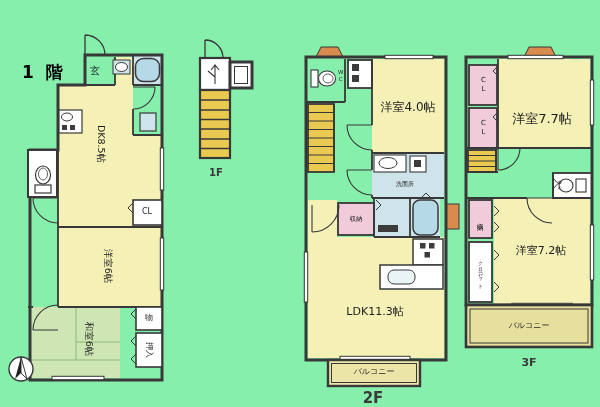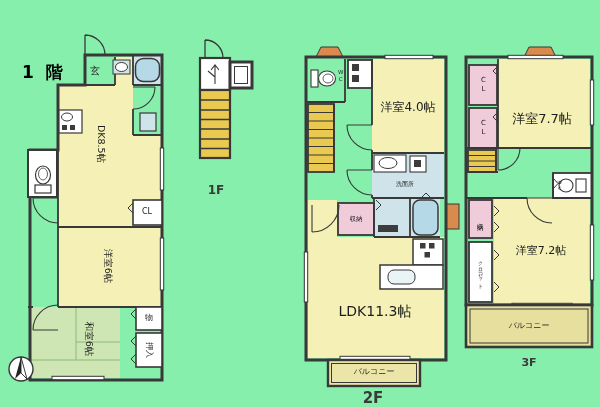--- a/index.html
+++ b/index.html
@@ -176,28 +176,28 @@
 </svg>
 
   <div class="lbl title" style="left:22px;top:64px;font-size:17px;letter-spacing:3px">1 階</div>
   <div class="lbl" style="left:95px;top:71px;font-size:10px">玄</div>
   <div class="lbl rot90" style="left:101px;top:144px;font-size:9.5px">DK8.5帖</div>
   <div class="lbl rot90" style="left:108px;top:266px;font-size:9.5px">洋室6帖</div>
   <div class="lbl rot90" style="left:89px;top:339px;font-size:9.5px">和室6帖</div>
   <div class="lbl" style="left:149px;top:318px;font-size:8px">物</div>
   <div class="lbl rot90" style="left:149px;top:350px;font-size:8px">押入</div>
   <div class="lbl" style="left:147px;top:212px;font-size:8px">CL</div>
-  <div class="lbl floor-tag" style="left:216px;top:190px;font-size:12px">1F</div>
+  <div class="lbl floor-tag" style="left:216px;top:173px;font-size:10px">1F</div>
 
 
   <div class="lbl vert" style="left:340px;top:76px;font-size:5.5px">WC</div>
   <div class="lbl" style="left:408px;top:107px;font-size:12px">洋室4.0帖</div>
   <div class="lbl" style="left:405px;top:184px;font-size:6px">洗面所</div>
   <div class="lbl" style="left:356px;top:219px;font-size:6.5px">収納</div>
-  <div class="lbl" style="left:375px;top:311px;font-size:14px">LDK11.3帖</div>
+  <div class="lbl" style="left:375px;top:311px;font-size:11px">LDK11.3帖</div>
   <div class="lbl" style="left:374px;top:372px;font-size:8px">バルコニー</div>
   <div class="lbl floor-tag" style="left:373px;top:398px;font-size:15px">2F</div>
 
   <div class="lbl vert" style="left:483px;top:85px;font-size:7px">CL</div>
   <div class="lbl vert" style="left:483px;top:128px;font-size:7px">CL</div>
   <div class="lbl" style="left:542px;top:118px;font-size:13px">洋室7.7帖</div>
   <div class="lbl vert" style="left:559px;top:186px;font-size:4.5px">WC</div>
   <div class="lbl vert" style="left:480px;top:219px;font-size:6.5px">収納</div>
   <div class="lbl vert" style="left:480px;top:272px;font-size:5px;letter-spacing:0">クローゼット</div>
   <div class="lbl" style="left:541px;top:250px;font-size:11px">洋室7.2帖</div>

